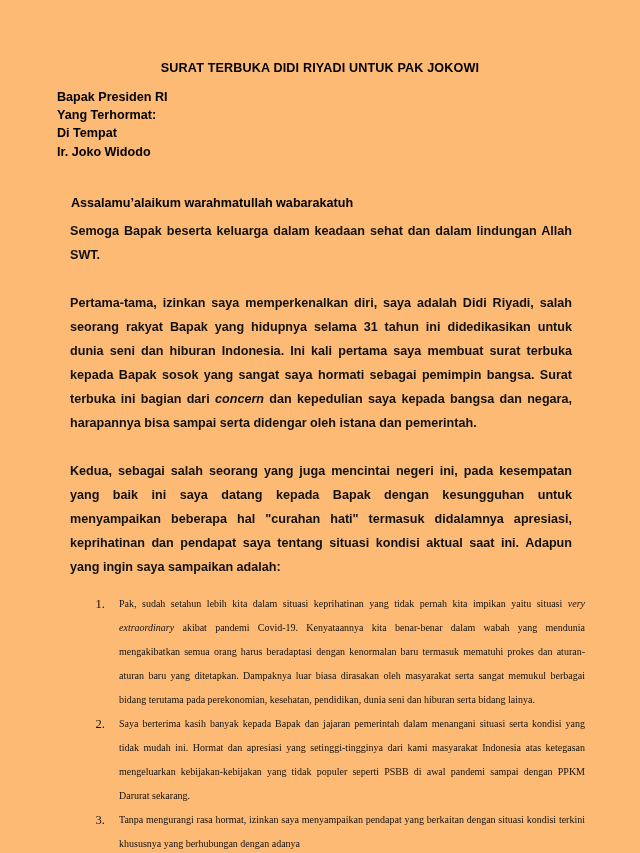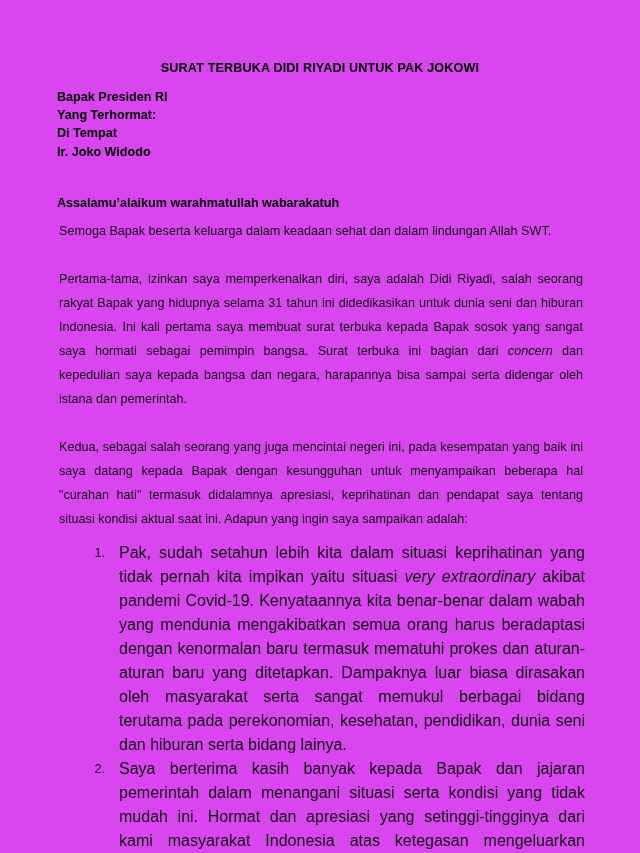--- a/index.html
+++ b/index.html
@@ -12,21 +12,21 @@
     width: 640px;
     height: 853px;
     font-family: "Liberation Sans", sans-serif;
     color: #111111;
     -webkit-font-smoothing: antialiased;
   }
   .page {
     position: relative;
     width: 640px;
     height: 853px;
-    background: #d946ef;
+    background: #fdba74;
     box-sizing: border-box;
     overflow: hidden;
   }
   .doc-title {
     position: absolute;
     top: 61px;
     left: 0;
     width: 640px;
     text-align: center;
     font-size: 12.6px;
@@ -45,54 +45,56 @@
     font-size: 12.6px;
     font-weight: bold;
     line-height: 18.2px;
     color: #000000;
   }
   .addressee .line {
     display: block;
     white-space: nowrap;
   }
   .salutation {
-    margin: 30px 0 0 0;
+    margin: 30px 0 0 14px;
     font-size: 12.6px;
     font-weight: bold;
     line-height: 24px;
     color: #000000;
   }
   p.body-par {
-    margin: 2px;
+    margin: 13px;
     font-size: 12.6px;
     line-height: 24px;
     text-align: justify;
     color: #111111;
+    font-weight: bold;
   }
   p.first-after-salutation {
     margin-top: 4px;
   }
   p.gap {
     margin-top: 24px;
   }
   ol.points {
     margin: 10px 0 0 0;
     padding: 0;
     list-style: none;
     counter-reset: pt;
   }
   ol.points > li {
     position: relative;
     counter-increment: pt;
     padding-left: 41px;
     margin: 0 0 0 21px;
-    font-size: 16px;
+    font-size: 10px;
     line-height: 24px;
     text-align: justify;
     color: #111111;
+    font-family: Liberation Serif, serif;
   }
   ol.points > li::before {
     content: counter(pt) ".";
     position: absolute;
     left: 0;
     top: 0;
     width: 27px;
     text-align: right;
     font-size: 12.6px;
     line-height: 24px;

